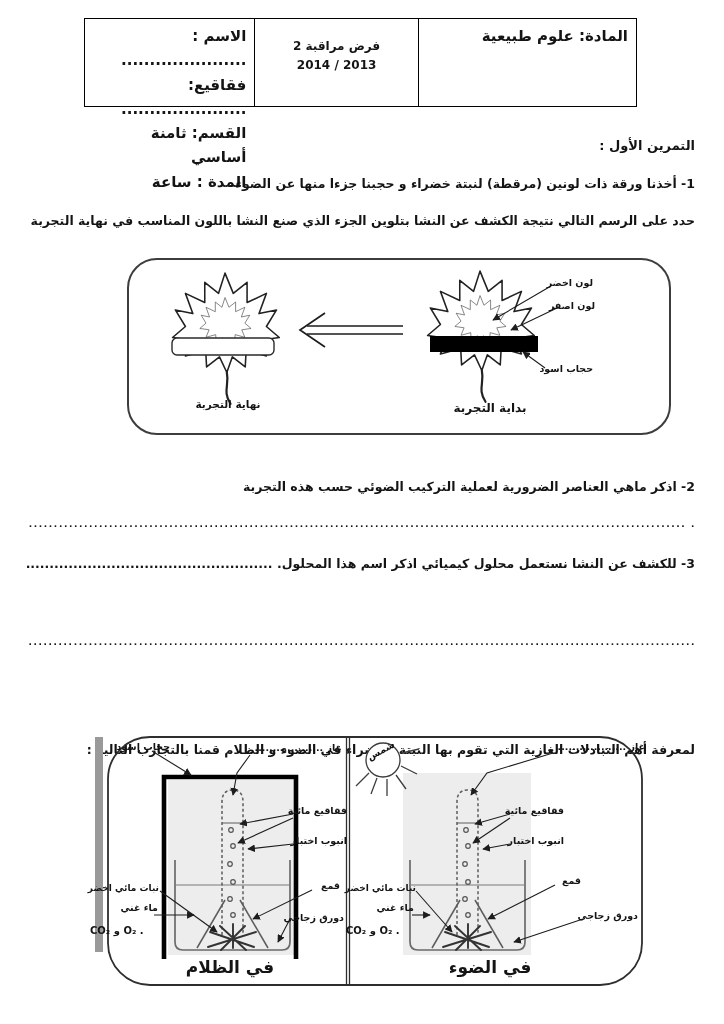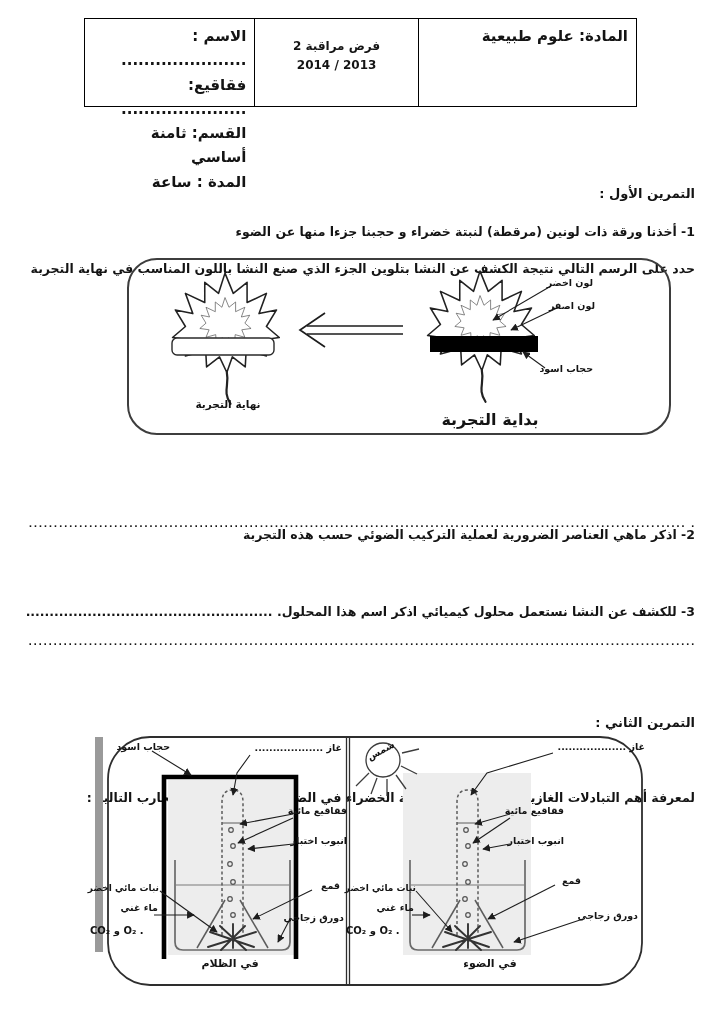--- a/index.html
+++ b/index.html
@@ -8,32 +8,32 @@
   
   .hdr{position:absolute;left:84px;top:18px;width:553px;height:89px;
        border:1.6px solid #000;display:flex;box-sizing:border-box;}
   .hcol{box-sizing:border-box;height:100%;padding:5px 8px;font-size:15px;line-height:1.62;text-align:right;}
   .hcol.c1{width:219px;border-left:1.5px solid #000;}
   .hcol.c2{width:164px;border-left:1.5px solid #000;text-align:center;font-size:12px;}
   .hcol.c3{width:170px;}
   .c2 .t1{margin-top:13px;}
   .c2 .t2{direction:ltr;}
   
-  .line{position:absolute;right:29px;left:30px;text-align:right;font-size:12.5px;white-space:nowrap;margin-top:48px;}
+  .line{position:absolute;right:29px;left:30px;text-align:right;font-size:12.5px;white-space:nowrap;}
   .extitle{font-size:13px;}
   .dotline{position:absolute;left:28px;width:668px;height:13px;overflow:hidden;
            font-size:9px;letter-spacing:1.6px;white-space:nowrap;text-align:right;}
   
   .fig{position:absolute;}
   .fig1{left:127px;top:258px;width:544px;height:177px;border:2px solid #3d3d3d;border-radius:30px;box-sizing:border-box;}
   .fig2{left:90px;top:733px;width:622px;height:268px;}
   .fig svg{position:absolute;left:0;top:0;}
   .lbl{position:absolute;font-size:9.5px;line-height:1.15;text-align:right;white-space:nowrap;}
   .lbl.sm{font-size:9px;}
-  .cap{position:absolute;font-size:11px;text-align:center;white-space:nowrap;}
+  .cap{position:absolute;font-size:17px;text-align:center;white-space:nowrap;}
   .ltr{direction:ltr;unicode-bidi:isolate;}
 </style>
 </head>
 <body>
 
 <div class="page">
 
   <div class="hdr">
     <div class="hcol c1">
       <div>المادة: علوم طبيعية</div>
@@ -84,30 +84,29 @@
 
       <g stroke="#1d1d1d" stroke-width="1.1" fill="none">
         <path d="M422,26 L364,60" marker-end="url(#ah)"></path>
         <path d="M428,48 L382,70" marker-end="url(#ah)"></path>
         <path d="M416,108 L394,92" marker-end="url(#ah)"></path>
       </g>
     </svg>
     <div class="lbl" style="left:424px;top:18px;width:40px">لون اخضر</div>
     <div class="lbl" style="left:430px;top:41px;width:36px">لون اصفر</div>
     <div class="lbl" style="left:414px;top:104px;width:50px">حجاب اسود</div>
-    <div class="cap" style="left:306px;top:150px;width:110px;font-size:16px">بداية التجربة</div>
+    <div class="cap" style="left:306px;top:141px;width:110px;font-size:12px">بداية التجربة</div>
     <div class="cap" style="left:44px;top:138px;width:110px;font-size:10.5px">نهاية التجربة</div>
   </div>
 
   <div class="line" style="top:479px">2- اذكر ماهي العناصر الضرورية لعملية التركيب الضوئي حسب هذه التجربة</div>
   <div class="dotline" style="top:519px">. .........................................................................................................................................................................................................</div>
   <div class="line" style="top:556px">3- للكشف عن النشا نستعمل محلول كيميائي اذكر اسم هذا المحلول. ....................................................</div>
   <div class="dotline" style="top:637px">...........................................................................................................................................................................................................</div>
 
-  <div class="line extitle" style="top:667px">التمرين الثاني :</div>
   <div class="line" style="top:742px">لمعرفة أهم التبادلات الغازية التي تقوم بها النبتة الخضراء في الضوء و الظلام قمنا بالتجارب التالية :</div>
 
   <div class="fig fig2">
     <svg width="622" height="268" viewBox="0 0 622 268">
 
       <rect x="5" y="4" width="8" height="215" fill="#9a9a9a"></rect>
 
       <rect x="18" y="4" width="534" height="248" rx="42" fill="none" stroke="#2e2e2e" stroke-width="1.8"></rect>
 
       <g stroke="#2e2e2e">

